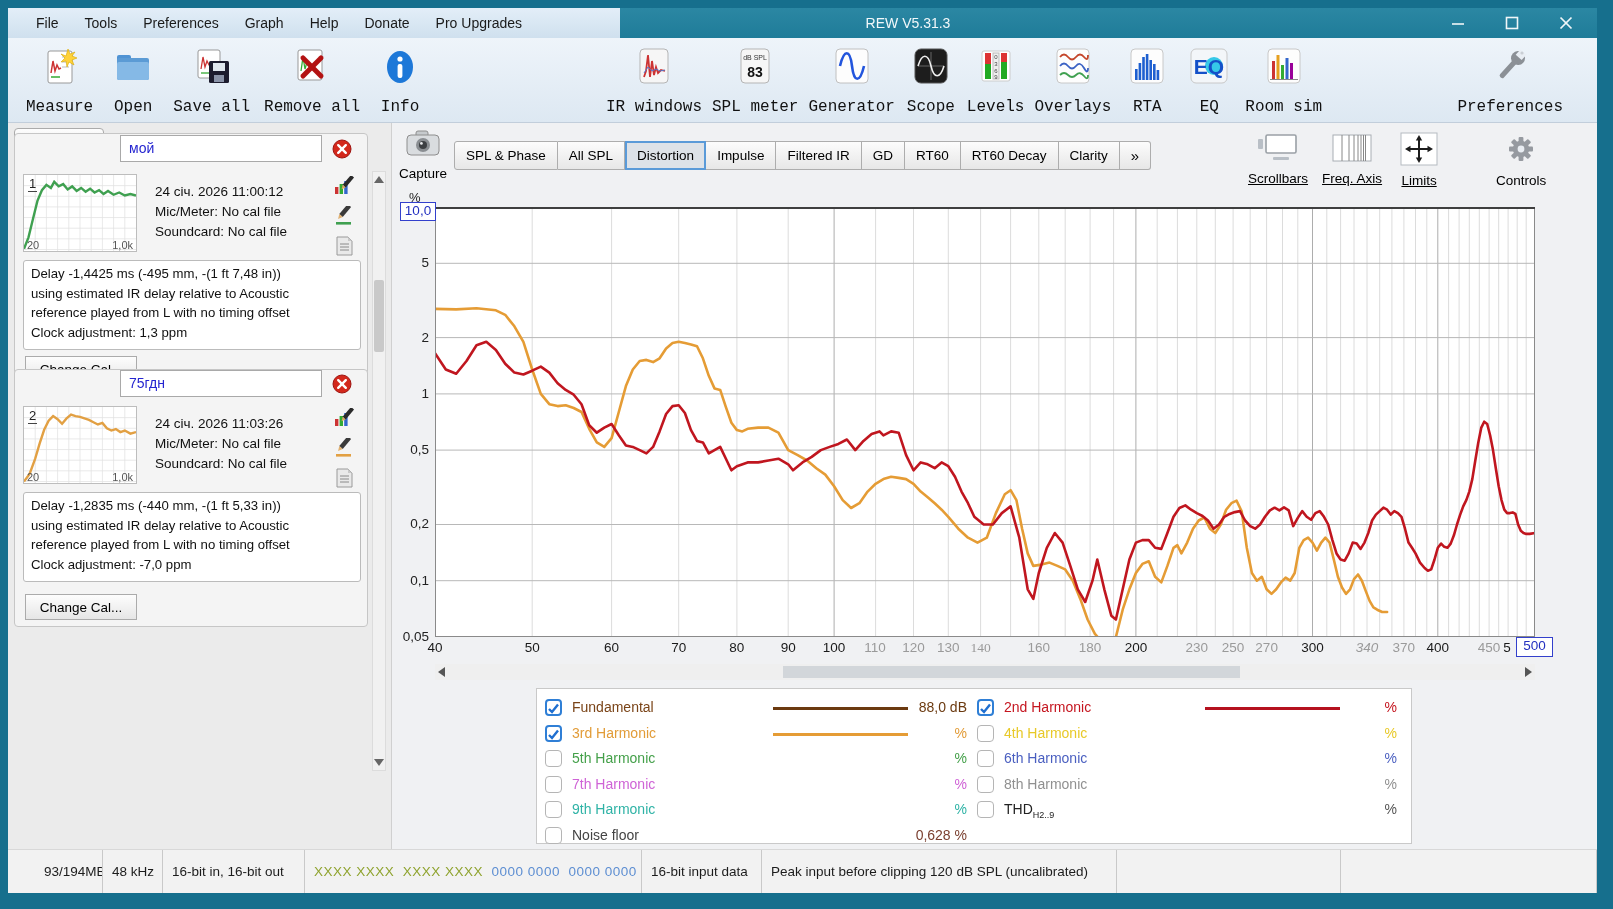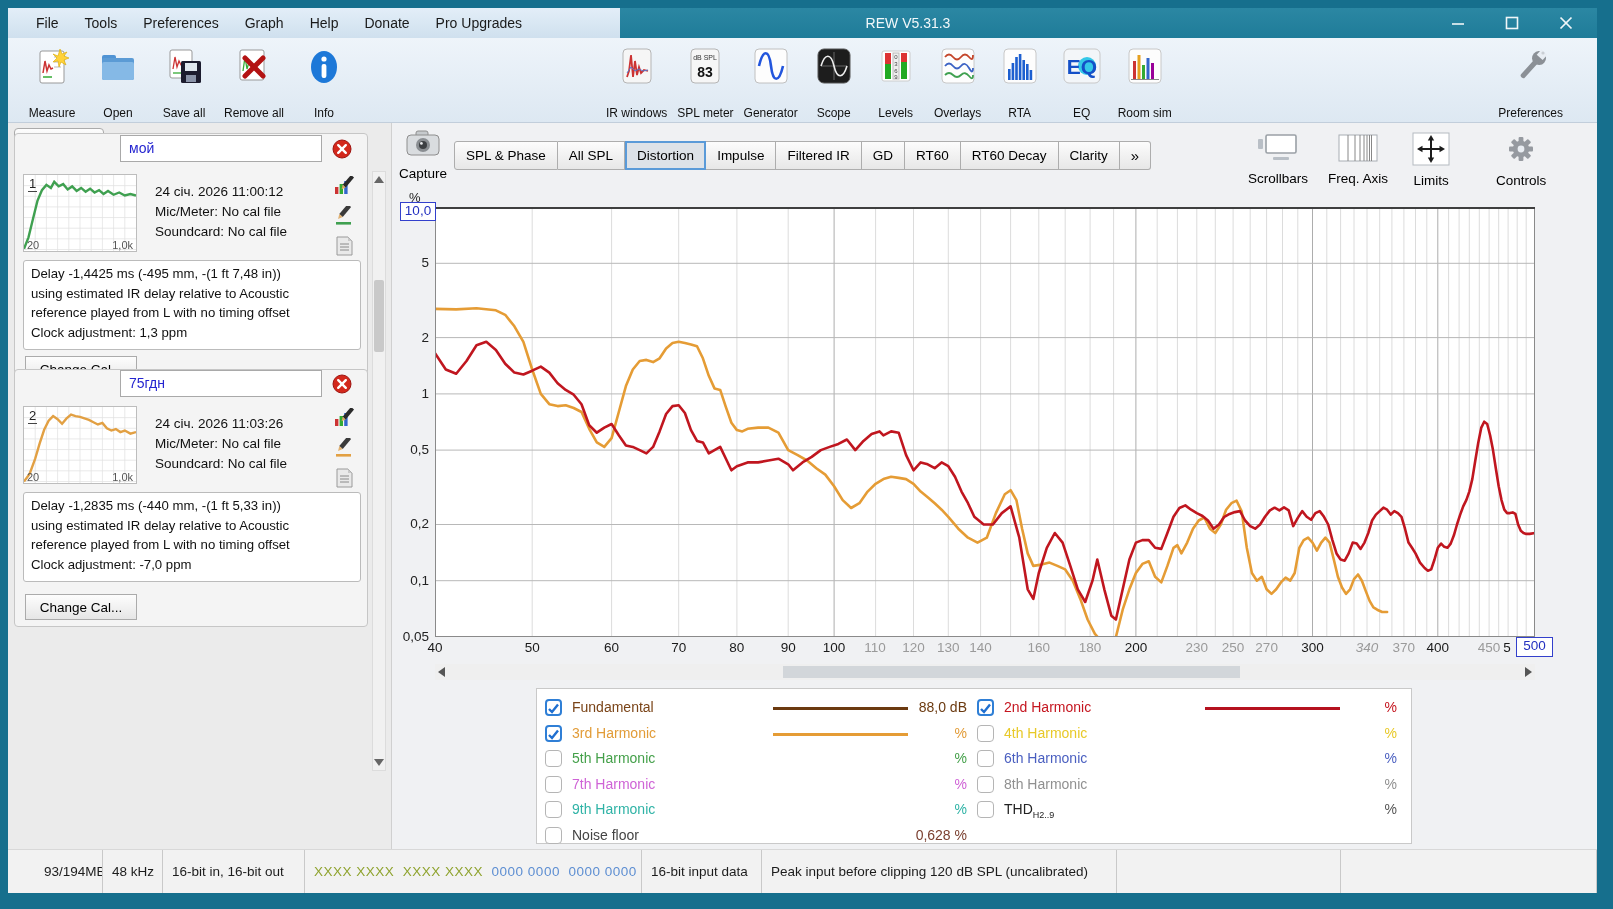--- a/index.html
+++ b/index.html
@@ -15,21 +15,21 @@
   #titlebar { position:absolute; left:8px; top:8px; width:1589px; height:30px; background:linear-gradient(#2b87a3,#1f7c99); }
   #menustrip { position:absolute; left:0; top:0; width:612px; height:30px; background:linear-gradient(#e3eef8,#cfe0ee); display:flex; align-items:center; padding-left:18px; gap:6px; }
   .menu-item { font-size:14px; color:#1a1a1a; padding:4px 10px; cursor:default; }
   #win-title { position:absolute; left:620px; top:0; width:560px; height:30px; color:#f2f8fa; font-size:14px; display:flex; align-items:center; justify-content:center; }
   #win-controls { position:absolute; right:18px; top:0; height:30px; display:flex; gap:28px; align-items:center; }
   .wc { width:26px; height:22px; display:flex; align-items:center; justify-content:center; }
   
   #toolbar { position:absolute; left:8px; top:38px; width:1589px; height:85px; background:linear-gradient(#eef4fa,#dde8f2); border-bottom:1px solid #c2cedb; }
   .tbtn { display:flex; flex-direction:column; align-items:center; width:auto; min-width:52px; }
   .tbtn .ic { width:46px; height:42px; display:flex; align-items:center; justify-content:center; }
-  .tbtn .lb { font-size:12px; color:#111; margin-top:18px; white-space:nowrap; }
+  .tbtn .lb { font-size:16px; color:#111; margin-top:10px; white-space:nowrap;font-family:Liberation Mono, monospace; }
   #tb-left { position:absolute; left:18px; top:8px; display:flex; gap:14px; }
   #tb-center { position:absolute; left:598px; top:8px; display:flex; gap:10px; }
   #tb-right { position:absolute; right:34px; top:8px; }
   
   #panel { position:absolute; left:8px; top:123px; width:384px; height:726px; background:#ebebeb; border-right:1px solid #d0d0d0; }
   #collapse-btn { position:absolute; left:6px; top:5px; width:90px; height:26px; background:linear-gradient(#fdfdfd,#e6e6e6); border:1px solid #ababab; border-radius:4px; font-size:13.5px; display:flex; align-items:center; justify-content:center; gap:6px; }
   .mcard { position:absolute; left:6px; width:354px; background:#f4f4f4; border:1px solid #c6c6c6; border-radius:4px; }
   .name-input { position:absolute; left:112px; width:202px; height:27px; background:#fff; border:1px solid #a9a9a9; font-size:14px; color:#2525d0; padding:4px 8px; }
   .del-btn { position:absolute; left:324px; width:20px; height:20px; }
   .thumb { position:absolute; left:8px; width:114px; height:78px; background:#fff; border:1px solid #bdbdbd; }
@@ -47,21 +47,21 @@
   .tri-down { width:0;height:0;border-left:5px solid transparent;border-right:5px solid transparent;border-top:7px solid #666; position:absolute; left:1px; bottom:4px;}
   
   #graph-area { position:absolute; left:392px; top:123px; width:1205px; height:726px; background:#f0f1f3; }
   #capture { position:absolute; left:8px; top:6px; width:46px; display:flex; flex-direction:column; align-items:center; }
   #capture .lb { font-size:13.5px; margin-top:1px; }
   #tabs { position:absolute; left:62px; top:18px; display:flex; }
   .tab { height:29px; padding:0 11px; font-size:13.5px; display:flex; align-items:center; background:linear-gradient(#fcfcfc,#e7e7e7); border:1px solid #adadad; border-left:none; }
   .tab:first-child { border-left:1px solid #adadad; border-radius:3px 0 0 3px; }
   .tab.sel { background:#dde2e8; border:2px solid #5a9ad8; padding:0 10px; }
   .tab.ovf { border-radius:0 3px 3px 0; font-size:15px; }
-  #gctrl { position:absolute; left:856px; top:8px; display:flex; gap:20px; }
+  #gctrl { position:absolute; left:856px; top:8px; display:flex; gap:14px;text-decoration:underline; }
   .gbtn { display:flex; flex-direction:column; align-items:center; }
   .gbtn .lb { font-size:13.5px; margin-top:2px; white-space:nowrap;}
   #controls-btn { position:absolute; left:1104px; top:8px; }
   
   #plot-wrap { position:absolute; left:0px; top:73px; width:1205px; height:500px; }
   #plot-svg { position:absolute; left:43px; top:11px; }
   #ylabels { position:absolute; left:0; top:11px; width:40px; height:430px; }
   .ylab { position:absolute; right:3px; font-size:13.5px; color:#222; }
   #yunit { position:absolute; left:17px; top:-6px; font-size:13px; color:#222; }
   .limit-box { position:absolute; border:1.5px solid #3340cc; background:#fff; color:#2330c0; font-size:13.5px; text-align:center; z-index:5; padding:0 2px; }
@@ -644,21 +644,21 @@
           <div class="xlab dark" style="left: -20px;">40</div>
           <div class="xlab dark" style="left: 77.183px;">50</div>
           <div class="xlab dark" style="left: 156.587px;">60</div>
           <div class="xlab dark" style="left: 223.723px;">70</div>
           <div class="xlab dark" style="left: 281.878px;">80</div>
           <div class="xlab dark" style="left: 333.175px;">90</div>
           <div class="xlab dark" style="left: 379.061px;">100</div>
           <div class="xlab gray" style="left: 420px;">110</div>
           <div class="xlab gray" style="left: 458.465px;">120</div>
           <div class="xlab gray" style="left: 493.325px;">130</div>
-          <div class="xlab gray" style="left: 525.601px;">140</div>
+          <div class="xlab gray" style="left: 525.601px; font-family: Liberation Serif, serif;">140</div>
           <div class="xlab gray" style="left: 583.756px;">160</div>
           <div class="xlab gray" style="left: 635.053px;">180</div>
           <div class="xlab dark" style="left: 680.939px;">200</div>
           <div class="xlab gray" style="left: 741.808px;">230</div>
           <div class="xlab gray" style="left: 778.122px;">250</div>
           <div class="xlab gray" style="left: 811.64px;">270</div>
           <div class="xlab dark" style="left: 857.526px;">300</div>
           <div class="xlab gray" style="left: 912.037px; font-style: italic;">340</div>
           <div class="xlab gray" style="left: 948.863px;">370</div>
           <div class="xlab dark" style="left: 982.817px;">400</div>

